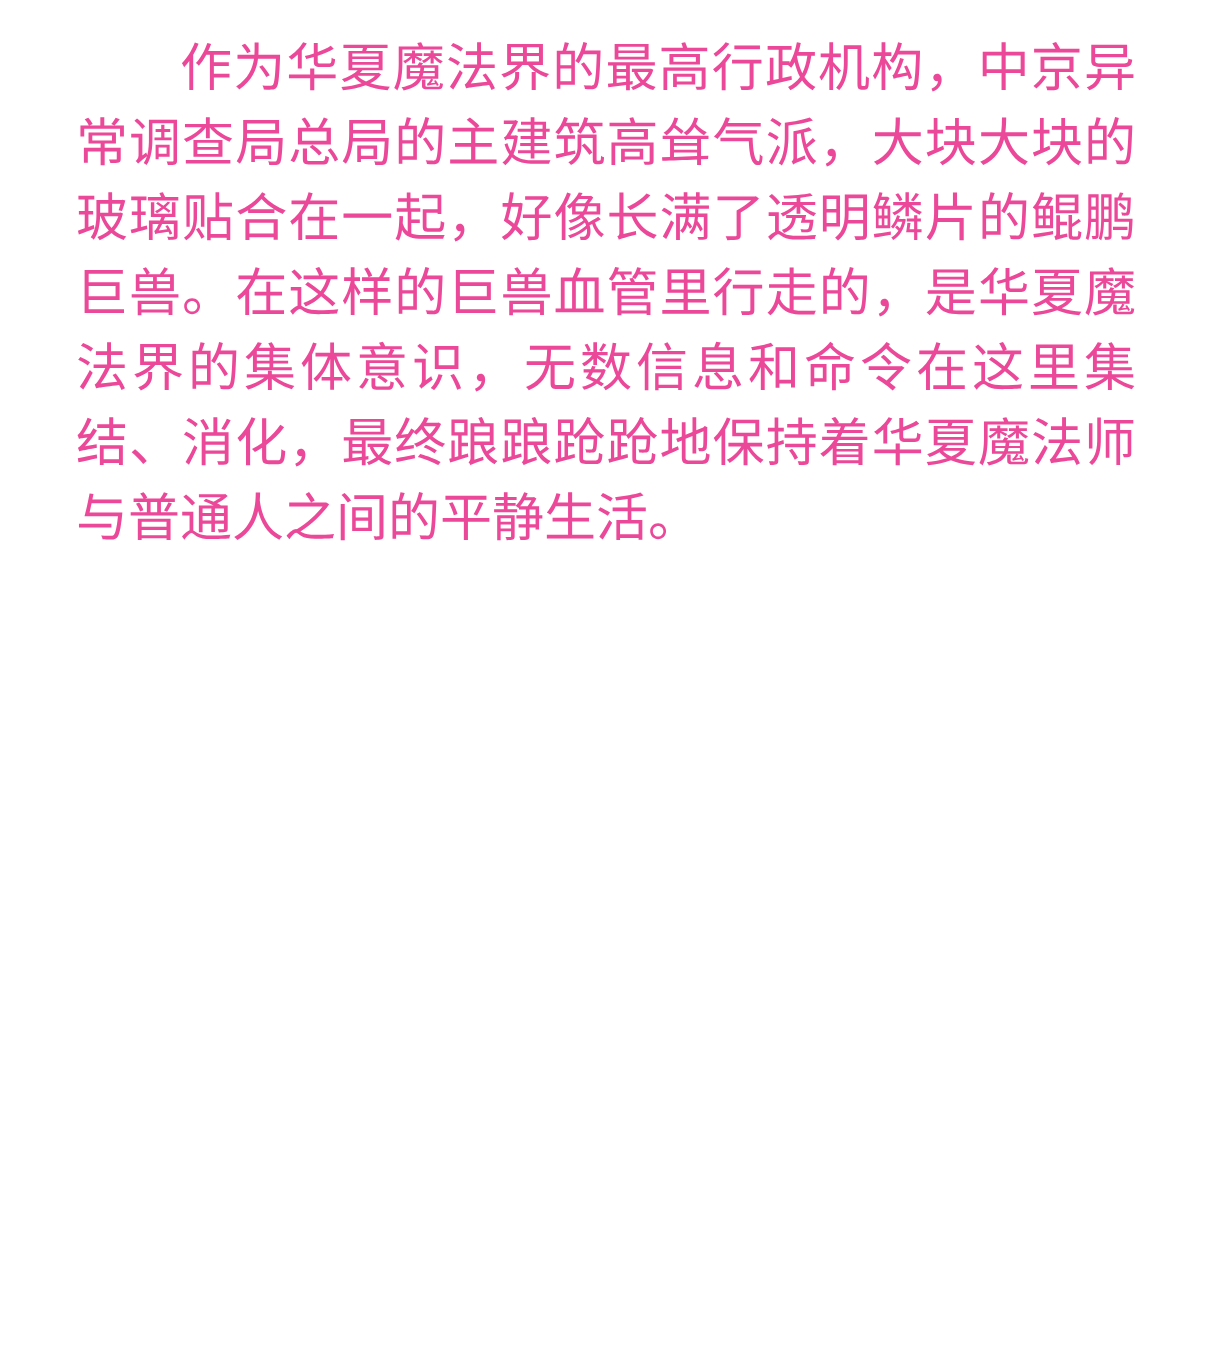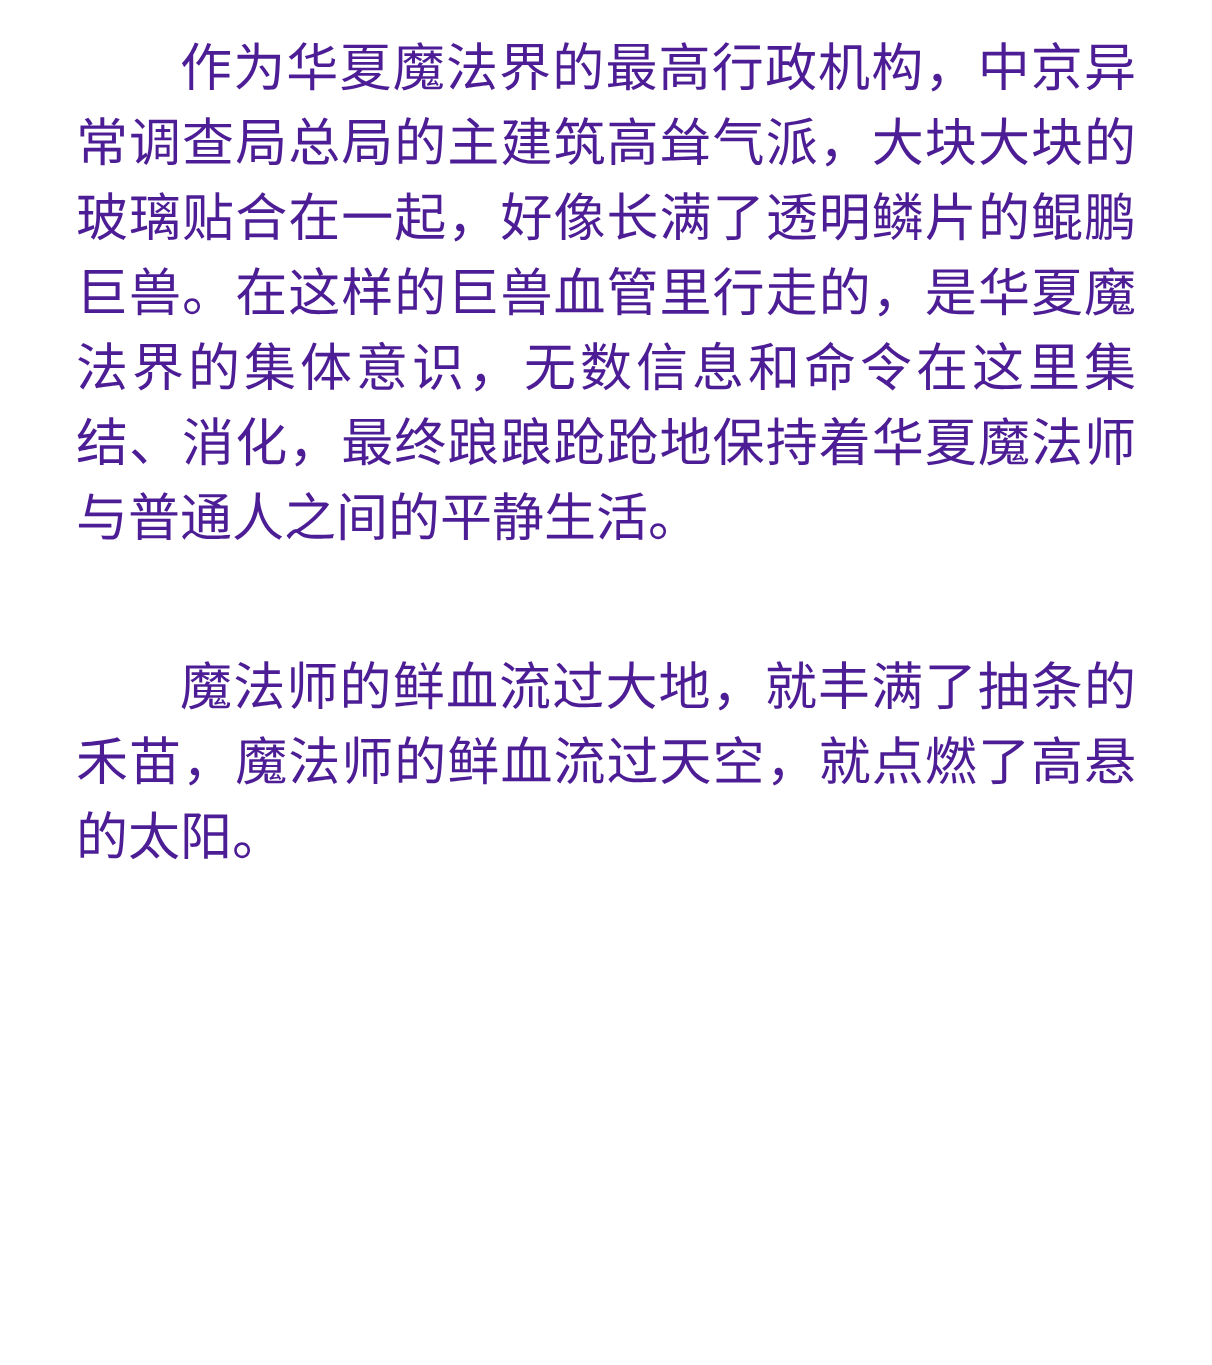--- a/index.html
+++ b/index.html
@@ -11,29 +11,28 @@
     position: relative;
     box-sizing: border-box;
     width: 1212px;
     height: 1365px;
     background: #ffffff;
     padding: 31px 76px 0 76px;
     overflow: hidden;
     font-family: "Liberation Serif", "DejaVu Serif", serif;
     font-size: 52px;
     line-height: 75px;
-    color: #4c1d95;
+    color: #ec4899;
     text-align: justify;
     text-justify: inter-ideograph;
   }
   .reader-page p {
     margin: 0 0 94px 0;
     text-indent: 2em;
     letter-spacing: 0;
   }
 </style>
 </head>
 <body>
 
 <div class="reader-page" lang="zh-CN">
   <p>作为华夏魔法界的最高行政机构，中京异常调查局总局的主建筑高耸气派，大块大块的玻璃贴合在一起，好像长满了透明鳞片的鲲鹏巨兽。在这样的巨兽血管里行走的，是华夏魔法界的集体意识，无数信息和命令在这里集结、消化，最终踉踉跄跄地保持着华夏魔法师与普通人之间的平静生活。</p>
-  <p>魔法师的鲜血流过大地，就丰满了抽条的禾苗，魔法师的鲜血流过天空，就点燃了高悬的太阳。</p>
 </div>
 
 </body></html>

